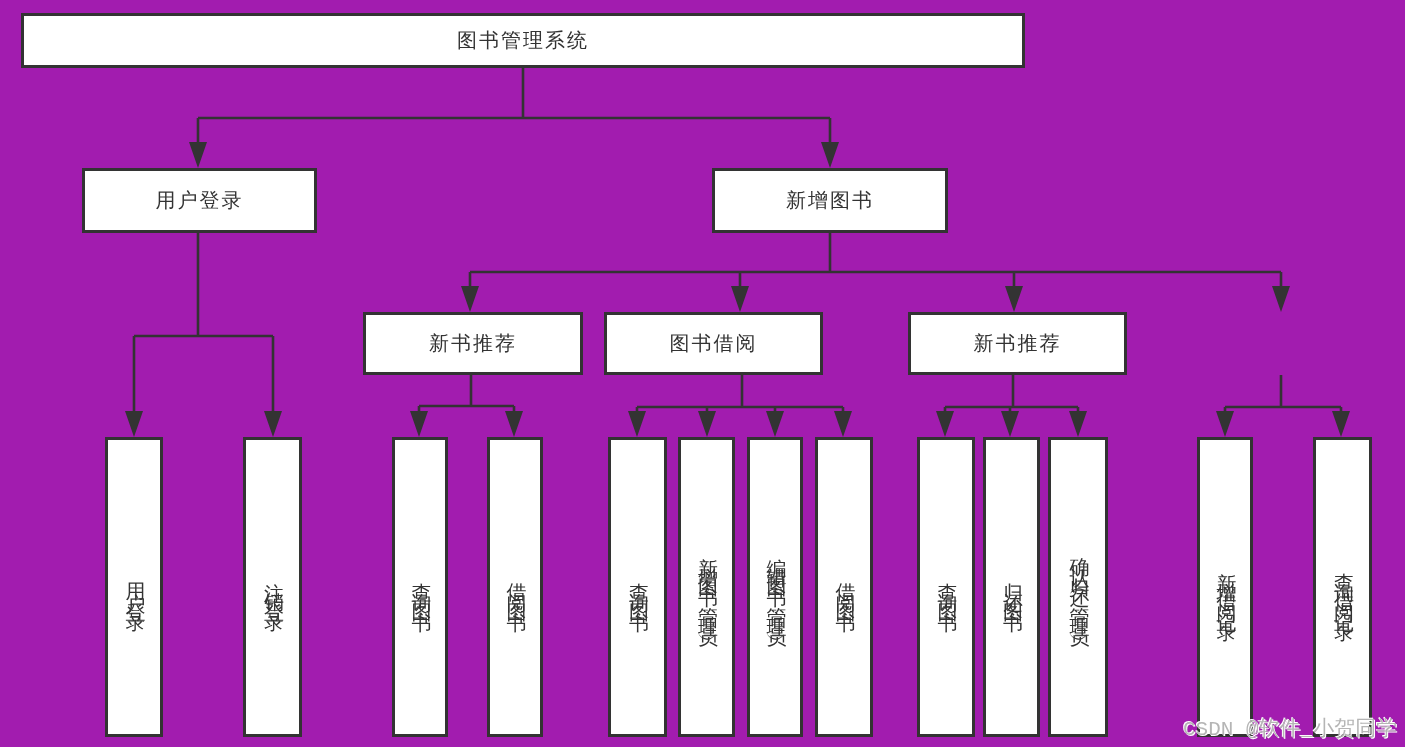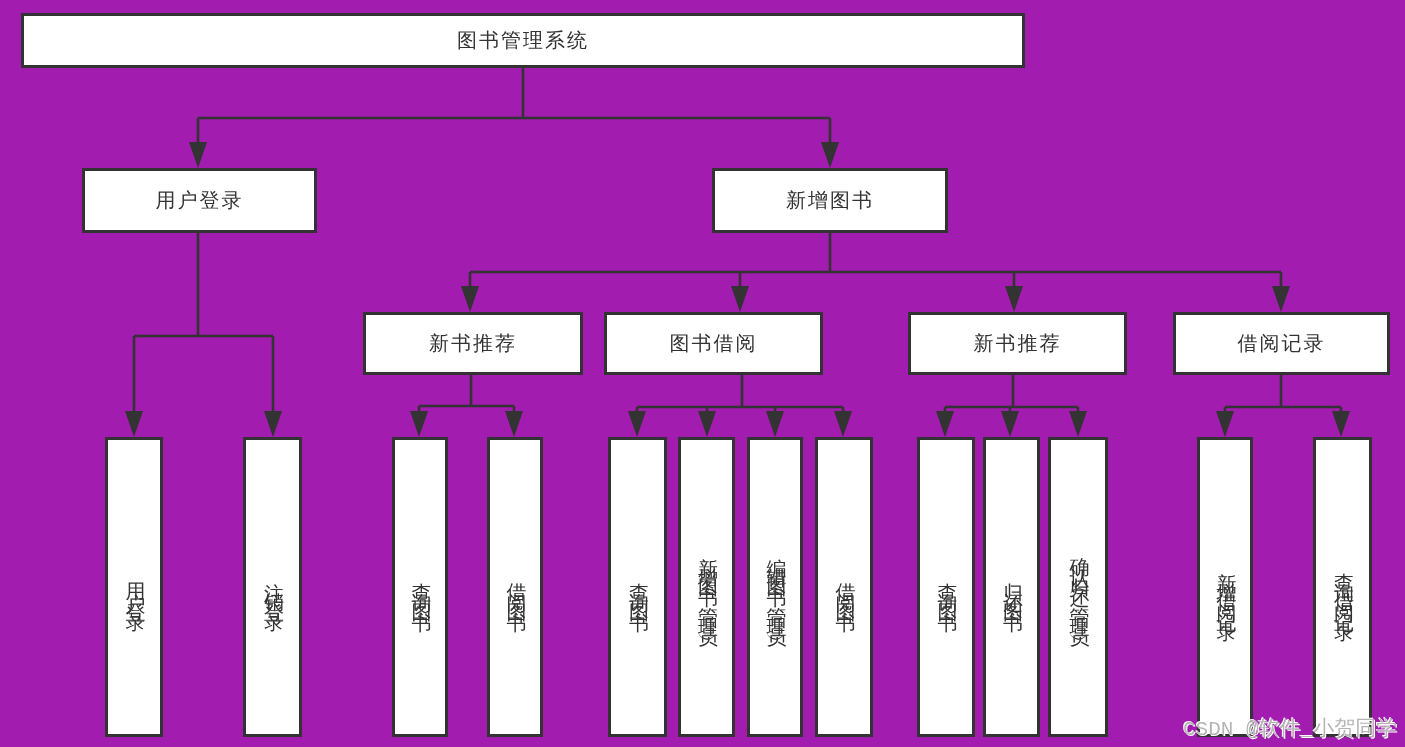--- a/index.html
+++ b/index.html
@@ -59,23 +59,20 @@
 
   <div class="node" style="left:363px;top:312px;width:220px;height:63px">
     <span>新书推荐</span>
   </div>
   <div class="node" style="left:604px;top:312px;width:219px;height:63px">
     <span>图书借阅</span>
   </div>
   <div class="node" style="left:908px;top:312px;width:219px;height:63px">
     <span>新书推荐</span>
   </div>
-  <div class="node" style="left:1173px;top:312px;width:217px;height:63px">
-    <span>借阅记录</span>
-  </div>
 
   <div class="node v" style="left:105px;top:437px;width:58px;height:300px">
     <span>用户登录</span>
   </div>
   <div class="node v" style="left:243px;top:437px;width:59px;height:300px">
     <span>注销登录</span>
   </div>
 
   <div class="node v" style="left:392px;top:437px;width:56px;height:300px">
     <span>查询图书</span>

